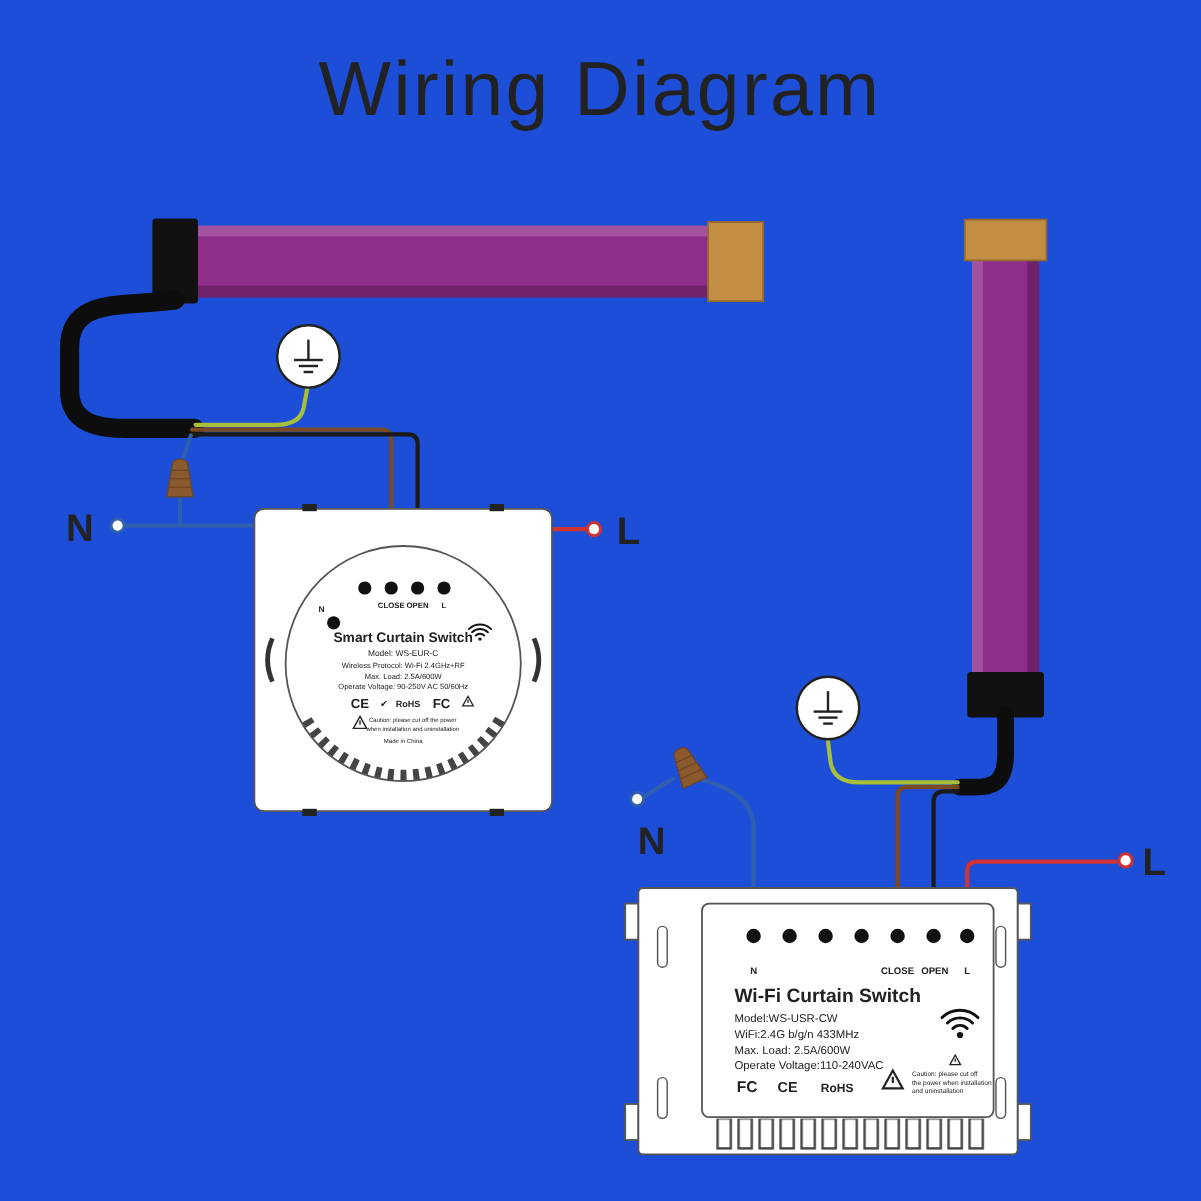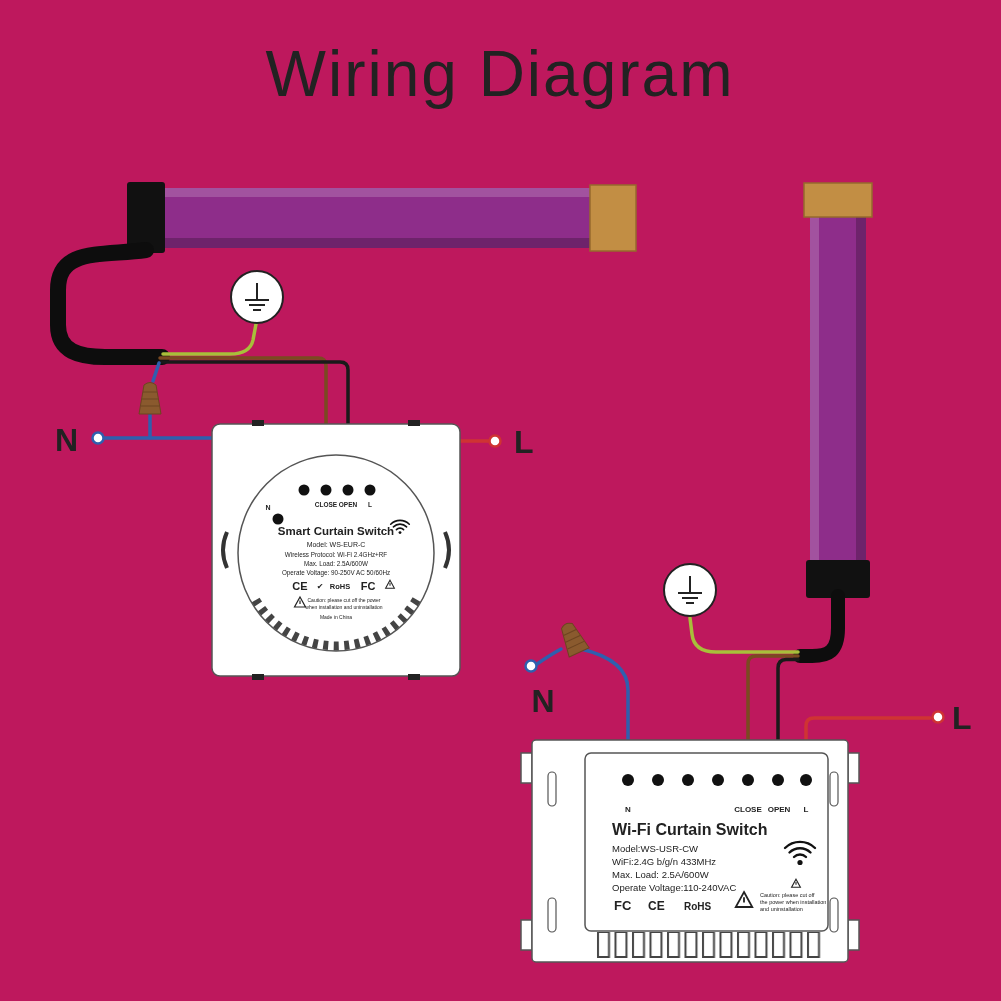--- a/index.html
+++ b/index.html
@@ -1,16 +1,16 @@
 <!DOCTYPE html>
 <html><head>
 <meta charset="utf-8">
 <style>
   html,body{margin:0;padding:0;background:#ffffff;}
-  .stage{position:relative;width:1001px;height:1001px;background:#be185d;font-family:"Liberation Sans",sans-serif;overflow:hidden;}
+  .stage{position:relative;width:1001px;height:1001px;background:#1d4ed8;font-family:"Liberation Sans",sans-serif;overflow:hidden;}
   svg{display:block;}
   text{font-family:"Liberation Sans",sans-serif;fill:#222;}
   .b{font-weight:bold;}
   .mid{text-anchor:middle;}
   .wire{fill:none;stroke-linecap:round;stroke-linejoin:round;}
 </style>
 </head>
 <body>
 
 <div class="stage">

